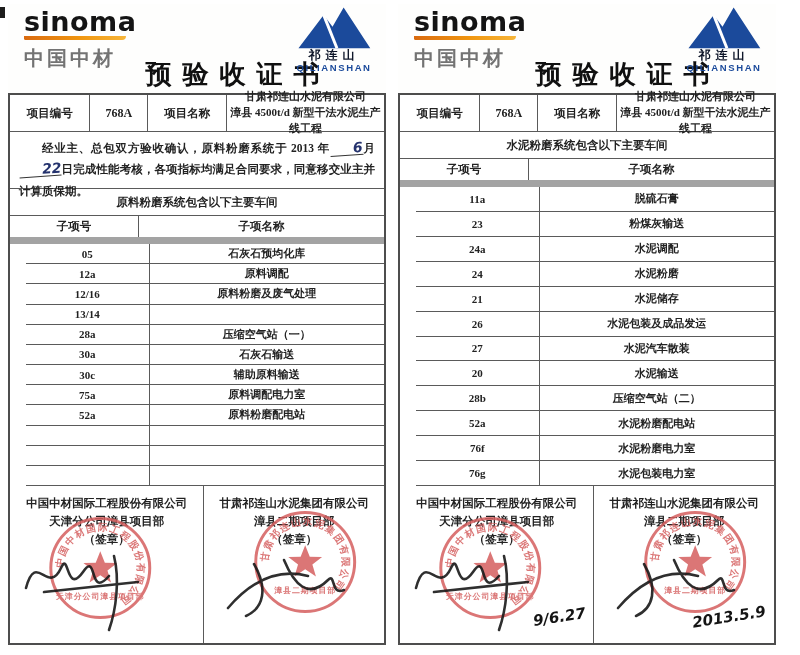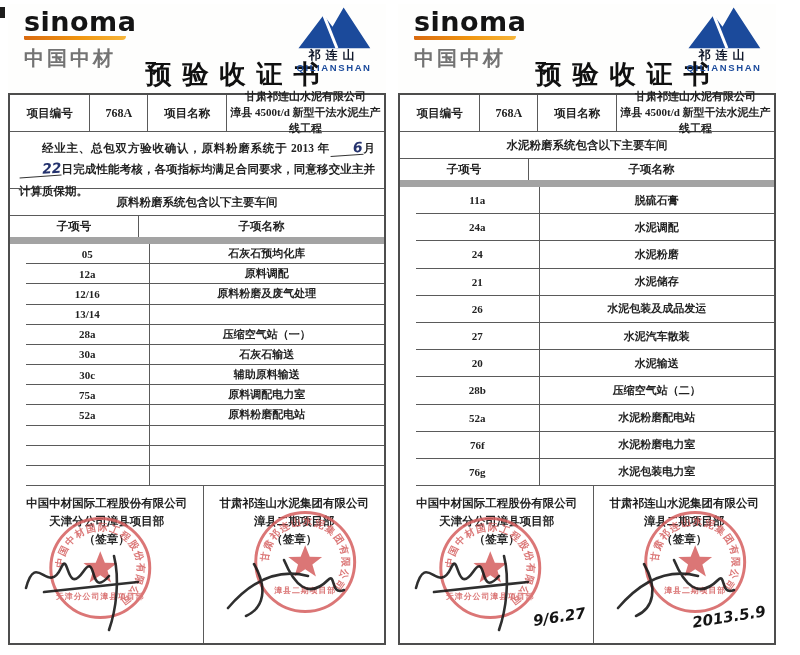--- a/index.html
+++ b/index.html
@@ -268,20 +268,24 @@
           <div class="cell cid">子项号</div>
           <div class="cell cname">子项名称</div>
         </div>
 
         <div class="rows">
           <div class="trow">
             <div class="cell cid">11a</div>
             <div class="cell cname">脱硫石膏</div>
           </div>
 
+          <div class="trow">
+            <div class="cell cid">23</div>
+            <div class="cell cname">粉煤灰输送</div>
+          </div>
 
           <div class="trow">
             <div class="cell cid">24a</div>
             <div class="cell cname">水泥调配</div>
           </div>
 
           <div class="trow">
             <div class="cell cid">24</div>
             <div class="cell cname">水泥粉磨</div>
           </div>

